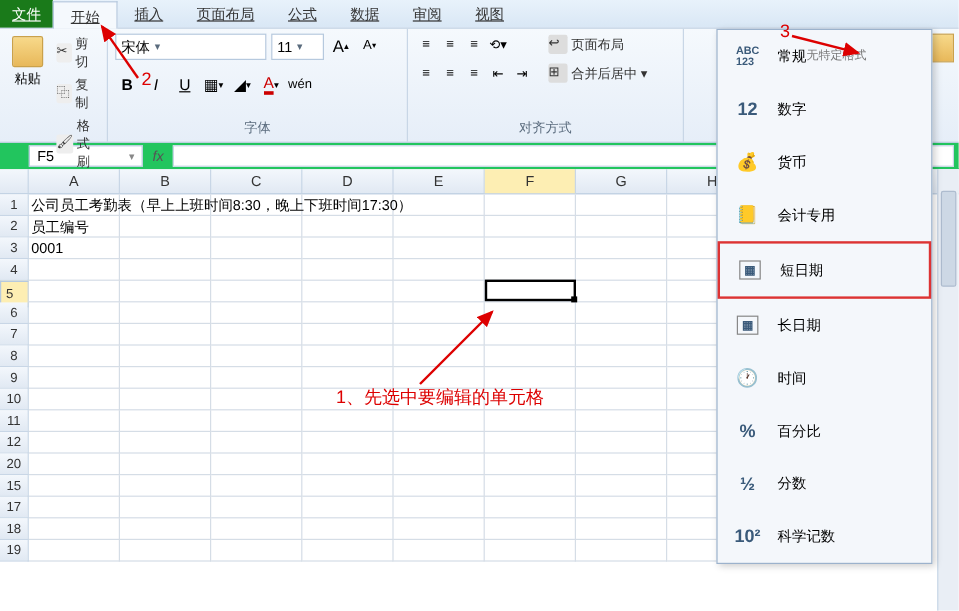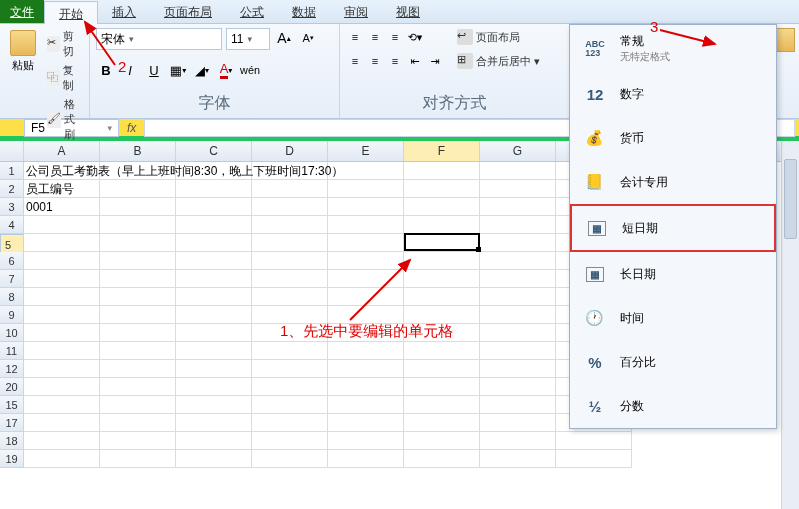--- a/index.html
+++ b/index.html
@@ -7,56 +7,56 @@
 
   
   .menubar { height: 24px; background: linear-gradient(#e8f2fb, #d9e7f5); display: flex; align-items: stretch; border-bottom: 1px solid #b6c9de; }
   .menubar .tab { padding: 4px 14px; font-size: 12px; color: #333; cursor: pointer; text-decoration: underline; }
   .menubar .file { background: #1a7a1a; color: #fff; padding: 4px 10px; }
   .menubar .active { background: #f5f9fd; border-top: 1px solid #b6c9de; border-left: 1px solid #b6c9de; border-right: 1px solid #b6c9de; position: relative; top: 1px; }
 
   
   .ribbon { height: 95px; background: linear-gradient(#f5f9fd, #e6eef8); border-bottom: 1px solid #b6c9de; display: flex; position: relative; }
   .group { border-right: 1px solid #c8d6e6; padding: 4px 6px; display: flex; flex-direction: column; justify-content: space-between; }
-  .group-label { text-align: center; font-size: 16px; color: #5a6b7d; padding-top: 2px; }
+  .group-label { text-align: center; font-size: 11px; color: #5a6b7d; padding-top: 2px; }
   .group-body { flex: 1; display: flex; align-items: flex-start; }
   .vstack { display: flex; flex-direction: column; gap: 2px; }
   .btn { display: flex; align-items: center; gap: 3px; padding: 1px 3px; font-size: 11px; color: #333; cursor: pointer; border-radius: 2px; }
   .bigbtn { display: flex; flex-direction: column; align-items: center; gap: 2px; font-size: 11px; padding: 2px 4px; cursor: pointer; }
   .ico { width: 16px; height: 16px; display: inline-block; background: #ddd; border-radius: 2px; }
   .ico.lg { width: 26px; height: 26px; }
   .sel { border: 1px solid #b6c9de; background: #fff; height: 22px; display: flex; align-items: center; padding: 0 4px; font-size: 12px; }
   .sel .caret { margin-left: 4px; color: #5a6b7d; font-size: 9px; }
   .fontrow { display: flex; gap: 4px; margin-bottom: 4px; }
   .fmtbtn { width: 20px; height: 20px; border: 1px solid transparent; display: inline-flex; align-items: center; justify-content: center; font-size: 13px; cursor: pointer; }
   .fmtbtn.small { width: 18px; height: 18px; font-size: 11px; }
 
   
-  .fbarrow { height: 22px; display: flex; align-items: center; border-bottom: 5px solid #22c55e; background: #fde047; }
+  .fbarrow { height: 22px; display: flex; align-items: center; border-bottom: 1px solid #22c55e; background: #22c55e; }
   .namebox { width: 95px; border: 1px solid #b6c9de; background: #fff; margin-left: 24px; padding: 1px 6px; font-size: 12px; display: flex; justify-content: space-between; align-items: center;}
   .fx { margin: 12px 8px; font-style: italic; font-size: 12px; color: #555; }
 
   
   .gridwrap { position: relative; }
   .colheads { display: flex; background: linear-gradient(#f3f7fc, #e1e9f3); border-bottom: 1px solid #b6c9de; }
   .corner { width: 24px; height: 20px; border-right: 1px solid #c8d6e6; }
   .colhead { width: 76px; height: 20px; border-right: 1px solid #c8d6e6; text-align: center; font-size: 12px; line-height: 20px; color: #333; }
   .rows { }
   .row { display: flex; height: 18px; }
   .rowhead { width: 24px; border-right: 1px solid #c8d6e6; border-bottom: 1px solid #c8d6e6; background: linear-gradient(#f3f7fc, #e1e9f3); text-align: center; font-size: 11px; line-height: 18px; color: #333; }
   .rowhead.sel { background: #fdeeb3; }
   .cell { width: 76px; border-right: 1px solid #d5dde6; border-bottom: 1px solid #d5dde6; font-size: 12px; padding: 0 2px; line-height: 18px; white-space: nowrap; overflow: visible; }
   .selcell { position: absolute; border: 2px solid #000; background: transparent; pointer-events: none; }
   .selcell::after { content: ""; position: absolute; right: -3px; bottom: -3px; width: 5px; height: 5px; background: #000; }
 
   
-  .numdrop { position: absolute; top: 24px; right: 22px; width: 208px; background: #f4f7fb; border: 1px solid #9cb2cc; box-shadow: 2px 2px 6px rgba(0,0,0,.2); z-index: 10; }
+  .numdrop { position: absolute; top: 24px; right: 22px; width: 180px; background: #f4f7fb; border: 1px solid #9cb2cc; box-shadow: 2px 2px 6px rgba(0,0,0,.2); z-index: 10; }
   .numdrop .item { display: flex; align-items: center; gap: 10px; padding: 8px 10px; font-size: 12px; cursor: pointer; }
   .numdrop .item .nico { width: 30px; height: 28px; display: flex; align-items: center; justify-content: center; font-weight: bold; font-size: 15px; color: #3a5a7a; }
-  .numdrop .item .lbls { display: flex; flex-direction: column; }
+  .numdrop .item .lbls { display: flex; flex-direction: row; }
   .numdrop .item .sub { font-size: 10px; color: #777; }
   .numdrop .hl { border: 2px solid #d33; }
   .numdrop-trigger { position: absolute; top: 4px; right: 30px; width: 130px; height: 22px; border: 1px solid #b6c9de; background: #fff; display: flex; align-items: center; justify-content: flex-end; padding: 0 4px; }
   .numdrop-trigger .caret { font-size: 9px; color: #5a6b7d; }
 
   
   .anno { position: absolute; color: #d00; font-size: 15px; font-weight: 500; pointer-events: none; z-index: 20; }
   .arrow { stroke: #d00; stroke-width: 2; fill: none; }
 
   .vscroll { position: absolute; right: 0; top: 141px; bottom: 0; width: 18px; background: #e9eef5; border-left: 1px solid #c8d6e6; }
@@ -452,20 +452,26 @@
       <div class="lbls">
         <div>百分比</div>
       </div>
     </div>
     <div class="item">
       <div class="nico">½</div>
       <div class="lbls">
         <div>分数</div>
       </div>
     </div>
+    <div class="item">
+      <div class="nico">10²</div>
+      <div class="lbls">
+        <div>科学记数</div>
+      </div>
+    </div>
   </div>
 
 <div class="vscroll">
     <div class="thumb"></div>
   </div>
 
 <svg style="position:absolute;left:0;top:0;pointer-events:none;z-index:19" width="799" height="509">
   <defs>
       <marker id="ah" markerWidth="8" markerHeight="8" refX="6" refY="3" orient="auto">
         <path d="M0,0 L7,3 L0,6 Z" fill="#d00"></path>

